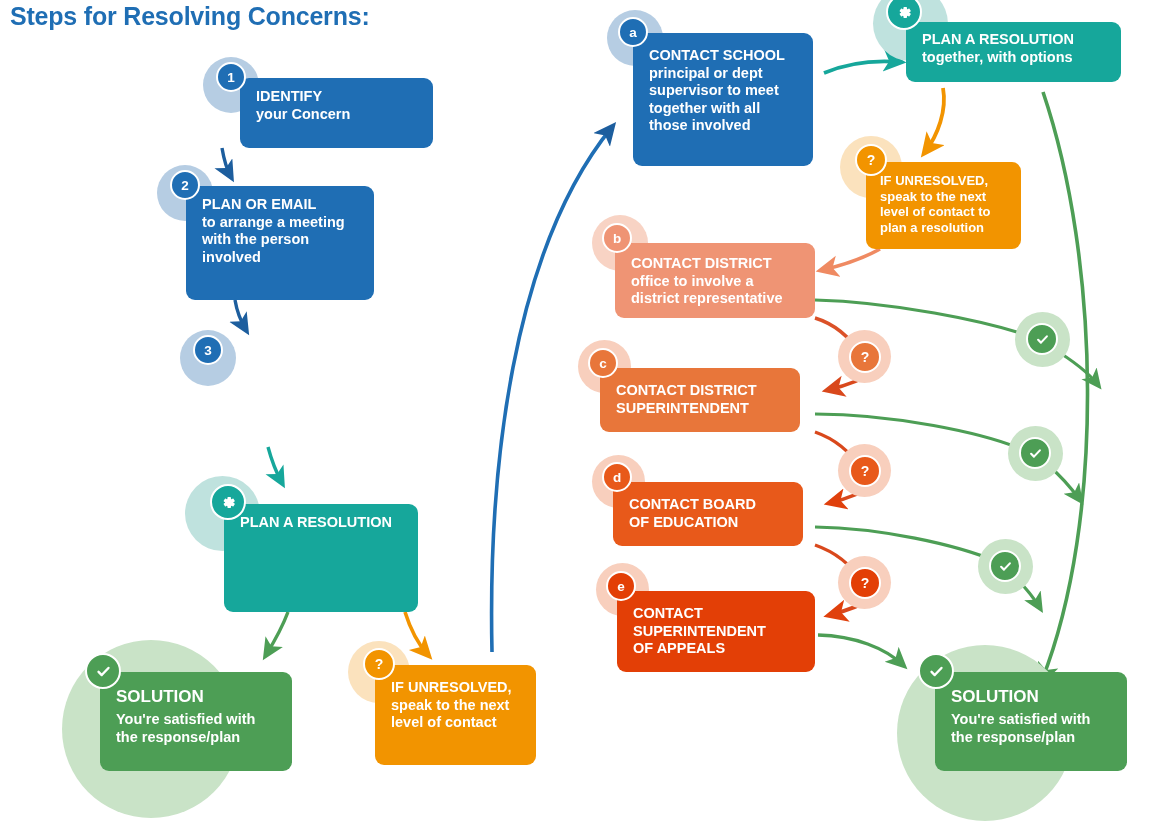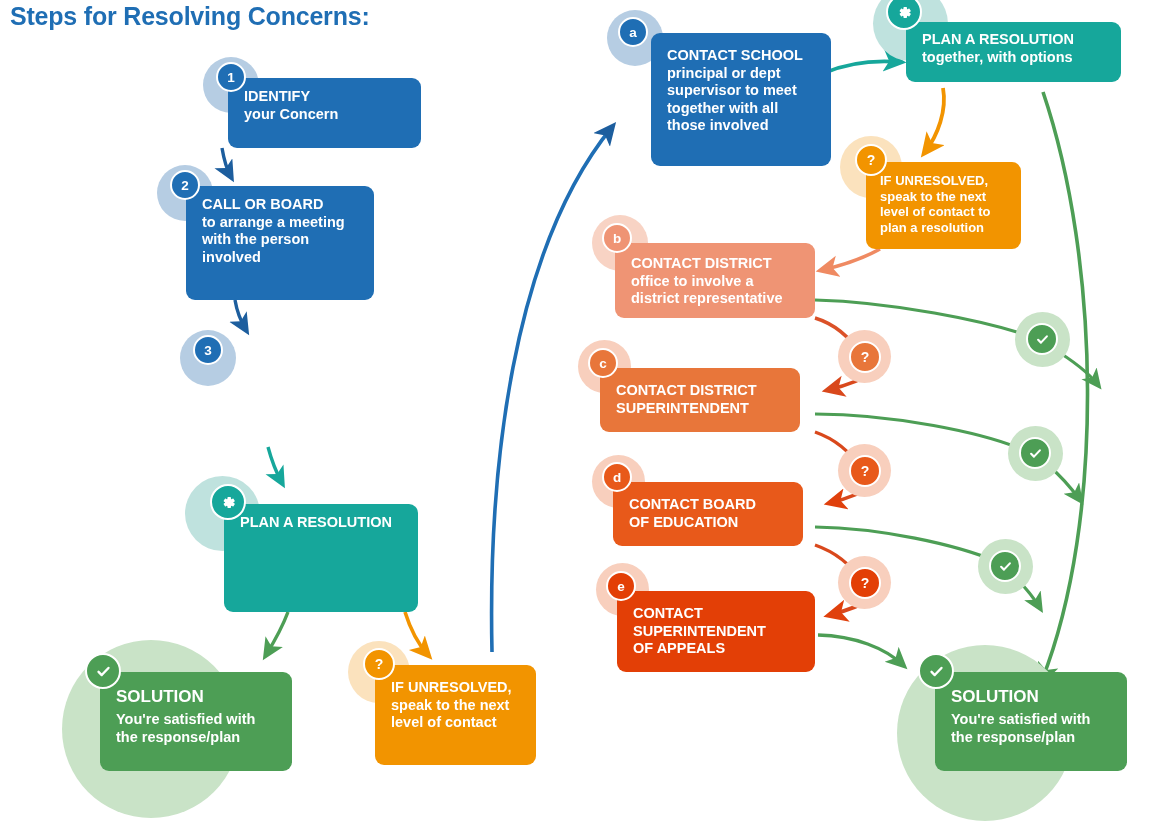--- a/index.html
+++ b/index.html
@@ -152,31 +152,31 @@
 
     <path d="M815,527 C880,528 955,544 998,562" stroke="#4d9e55" stroke-width="3.2" fill="none"></path>
     <path d="M1014,576 C1026,588 1034,598 1040,608" stroke="#4d9e55" stroke-width="3.2" fill="none" marker-end="url(#ah-green)"></path>
 
     <path d="M818,635 C855,636 885,648 903,665" stroke="#4d9e55" stroke-width="3.4" fill="none" marker-end="url(#ah-green)"></path>
 
     <path d="M1043,92 C1100,260 1105,520 1042,680" stroke="#4d9e55" stroke-width="3.6" fill="none" marker-end="url(#ah-green)"></path>
   </svg>
 
   <div class="halo" style="left:203px;top:57px;width:56px;height:56px;background:#b6cde3;"></div>
-  <div class="node" style="left:228px;top:78px;width:193px;height:70px;background:#1f6eb4;">
+  <div class="node" style="left:240px;top:78px;width:193px;height:70px;background:#1f6eb4;">
     <span class="hl">IDENTIFY</span>
     <span class="sub">your Concern</span>
   </div>
   <div class="badge sm" style="left:216px;top:62px;background:#1f6eb4;">
     <span>1</span>
   </div>
 
   <div class="halo" style="left:157px;top:165px;width:56px;height:56px;background:#b6cde3;"></div>
   <div class="node" style="left:186px;top:186px;width:188px;height:114px;background:#1f6eb4;">
-    <span class="hl">CALL OR BOARD</span>
+    <span class="hl">PLAN OR EMAIL</span>
     <span class="sub" style="white-space:pre-line;">to arrange a meeting
 with the person
 involved</span>
   </div>
   <div class="badge sm" style="left:170px;top:170px;background:#1f6eb4;">
     <span>2</span>
   </div>
 
   <div class="halo" style="left:180px;top:330px;width:56px;height:56px;background:#b6cde3;"></div>
   <div class="badge sm" style="left:193px;top:335px;background:#1f6eb4;">
@@ -210,21 +210,21 @@
   <div class="node" style="left:375px;top:665px;width:161px;height:100px;background:#f29400;padding-top:14px;">
     <span class="hl">IF UNRESOLVED,</span>
     <span class="sub" style="white-space:pre-line;">speak to the next
 level of contact</span>
   </div>
   <div class="badge md" style="left:363px;top:648px;background:#f29400;">
     <span>?</span>
   </div>
 
   <div class="halo" style="left:607px;top:10px;width:56px;height:56px;background:#b6cde3;"></div>
-  <div class="node" style="left:651px;top:33px;width:180px;height:133px;background:#1f6eb4;padding-top:14px;">
+  <div class="node" style="left:633px;top:33px;width:180px;height:133px;background:#1f6eb4;padding-top:14px;">
     <span class="hl">CONTACT SCHOOL</span>
     <span class="sub" style="white-space:pre-line;">principal or dept
 supervisor to meet
 together with all
 those involved</span>
   </div>
   <div class="badge sm" style="left:618px;top:17px;background:#1f6eb4;">
     <span>a</span>
   </div>
 

